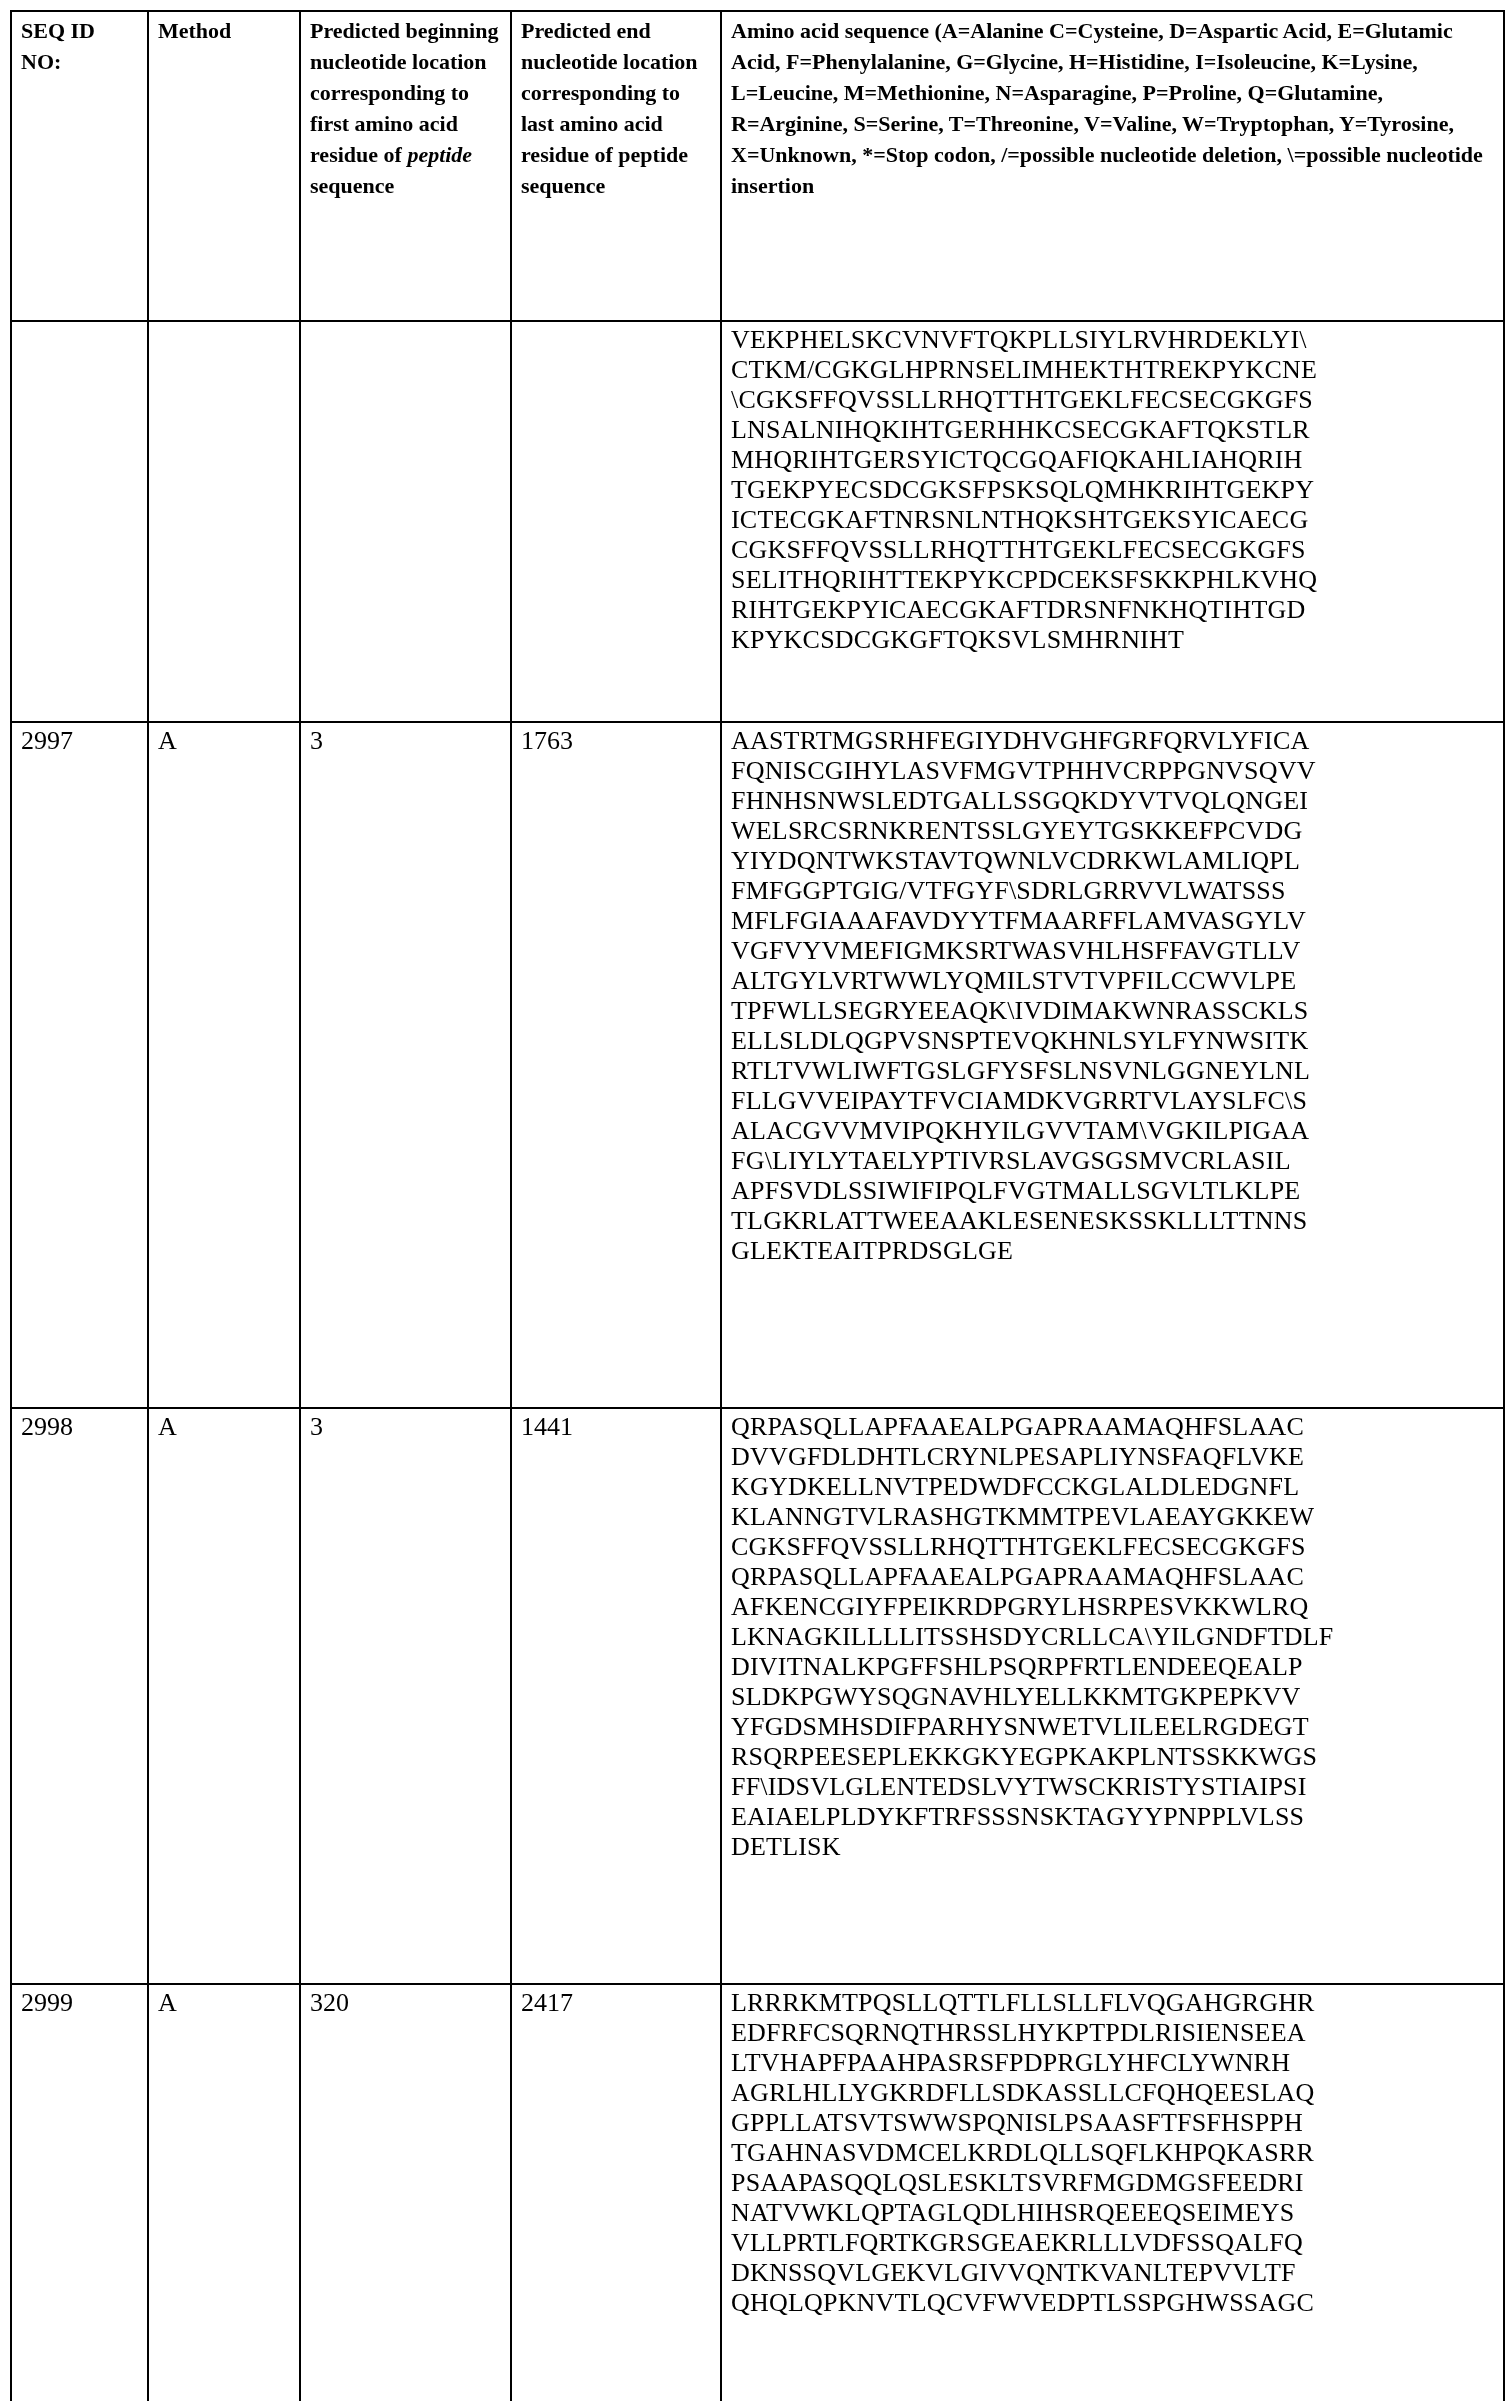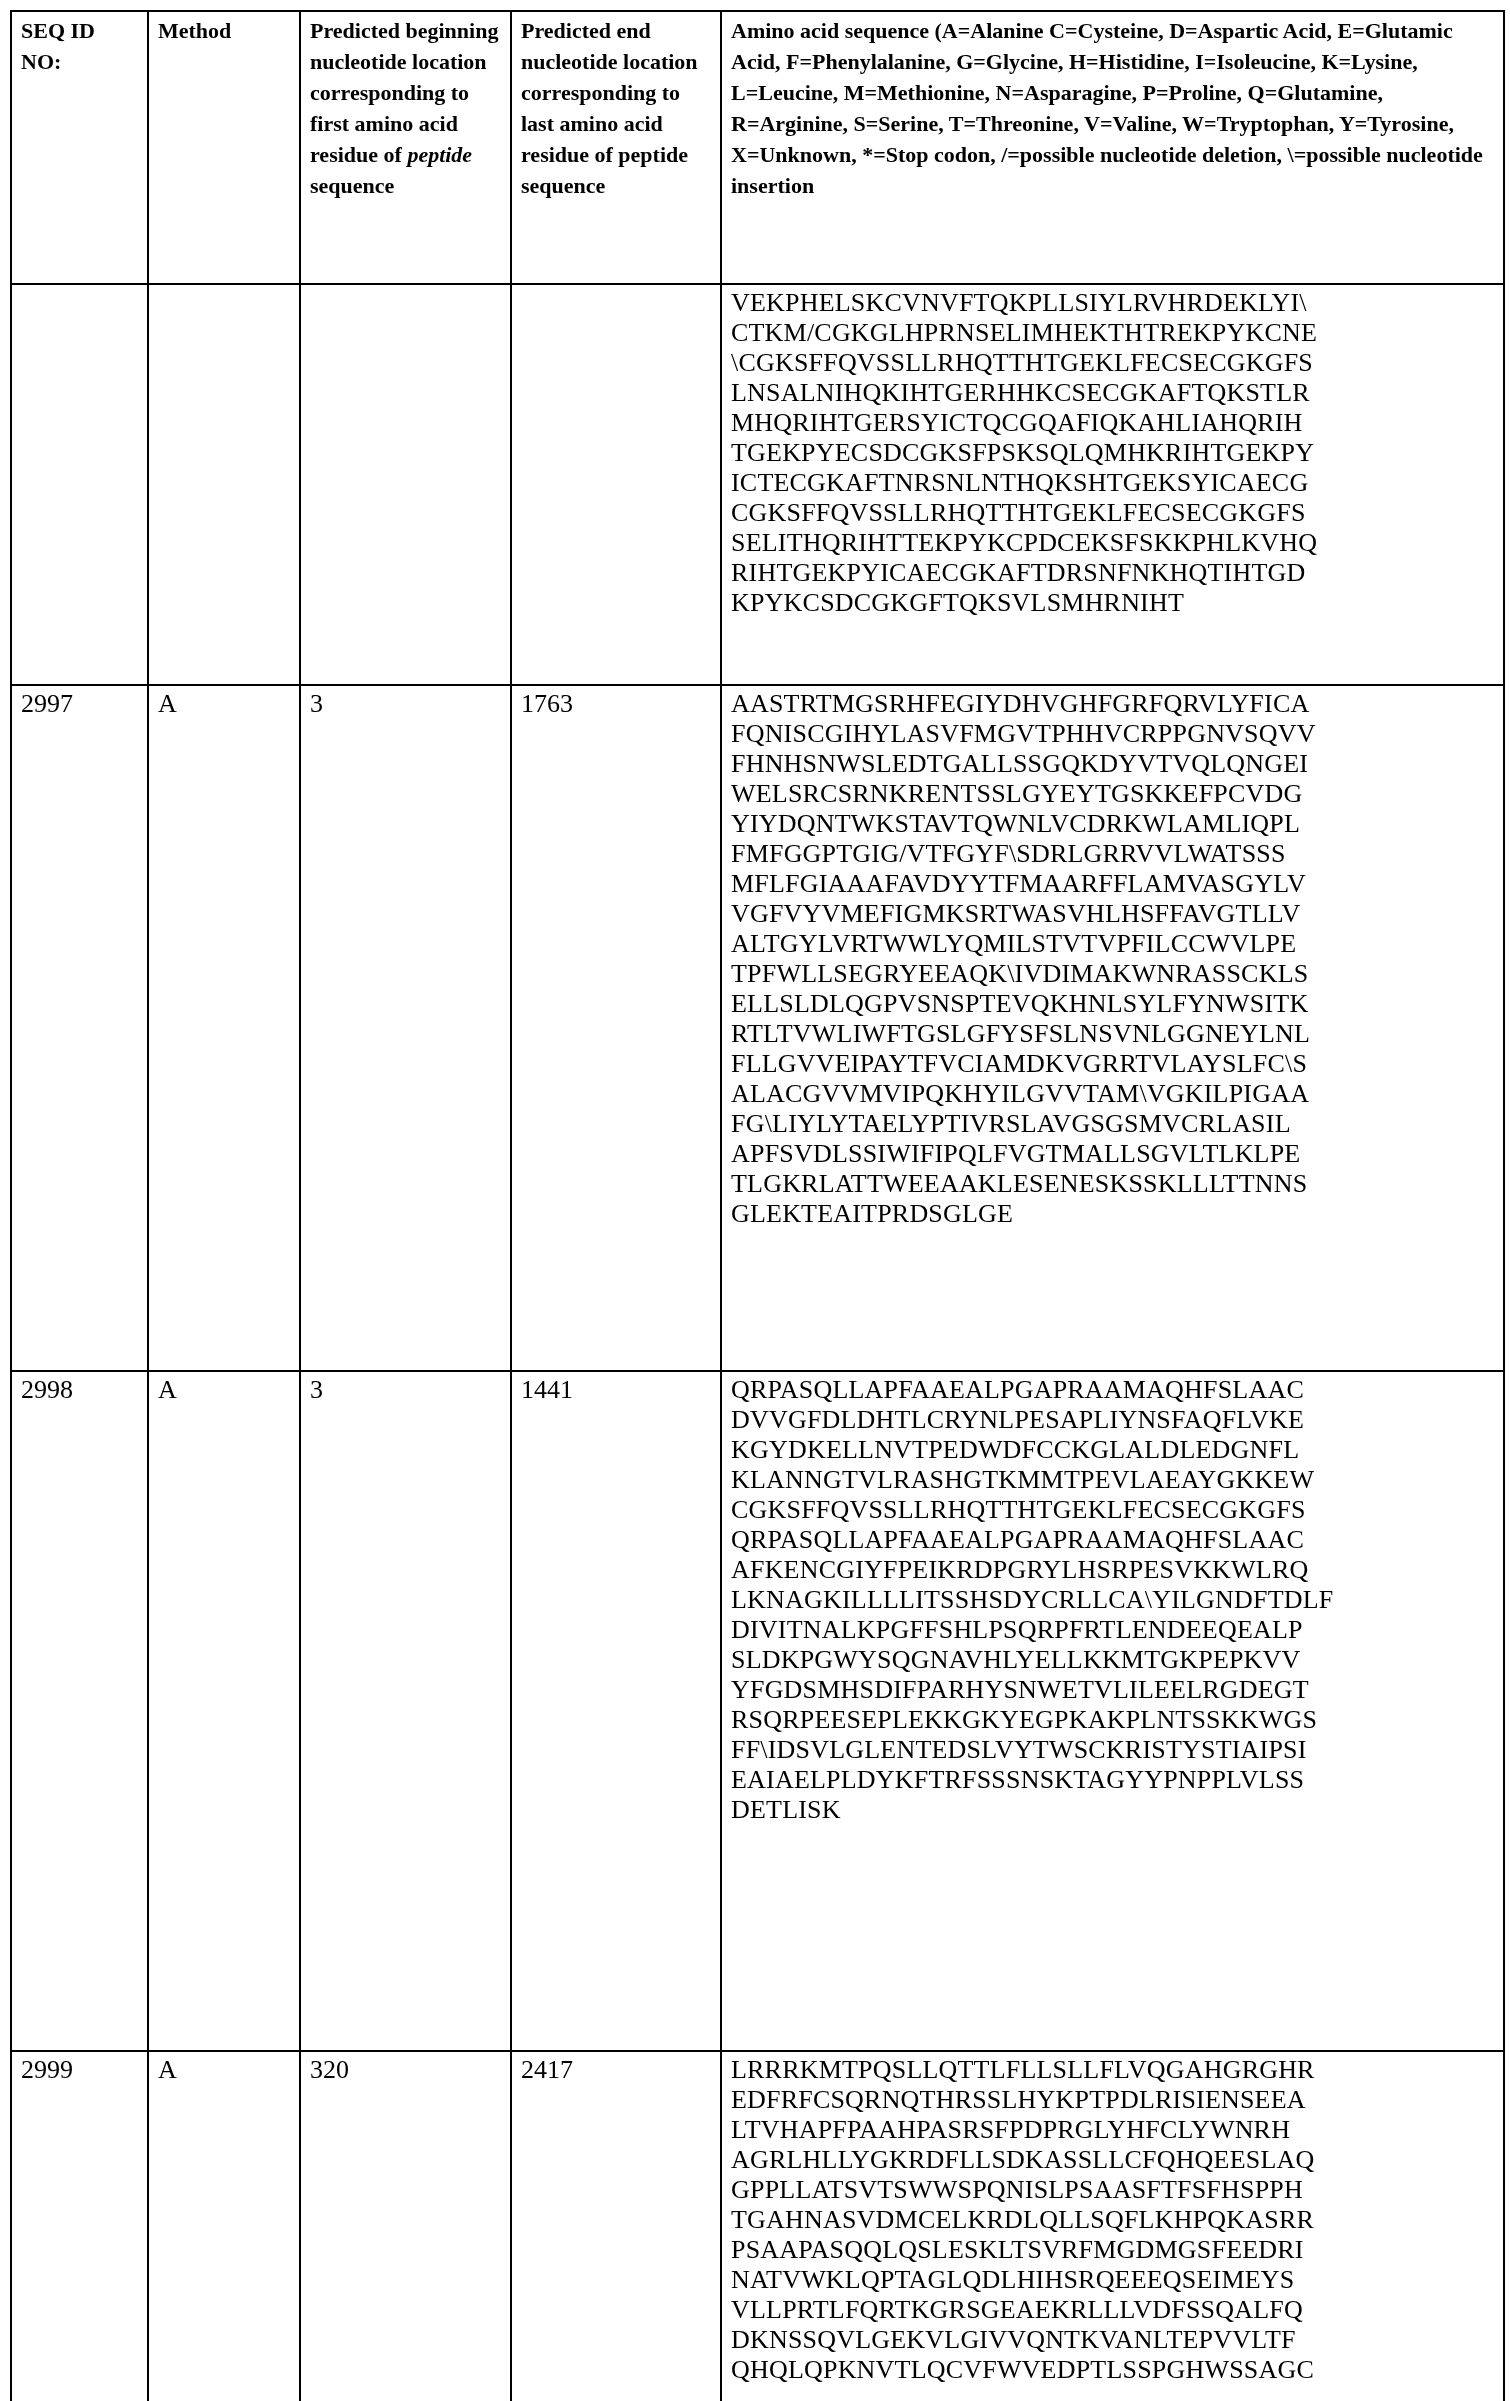--- a/index.html
+++ b/index.html
@@ -10,24 +10,24 @@
     width: 1492px; border-collapse: collapse; table-layout: fixed;
   }
   table.seq-table td, table.seq-table th {
     border: 2.4px solid #000; vertical-align: top; text-align: left;
     padding: 3.2px 9.5px 0 9.5px; box-sizing: border-box;
   }
   th { font-weight: bold; font-size: 22px; line-height: 31px; }
   td { font-size: 26px; line-height: 30px; font-weight: normal; }
   col.c1 { width: 137px; } col.c2 { width: 152px; } col.c3 { width: 211px; }
   col.c4 { width: 210px; } col.c5 { width: 783px; }
-  tr.hdr th { height: 273px; }
+  tr.hdr th { height: 310px; }
   tr.r0 td { height: 401px; }
   tr.r1 td { height: 686px; }
-  tr.r2 td { height: 680px; }
+  tr.r2 td { height: 576px; }
   tr.r3 td { height: 428px; }
   .seq-line { display: block; white-space: nowrap; letter-spacing: 0.2px; }
   .seq-cell { padding-left: 11px; }
 </style>
 </head>
 <body>
 
 <table class="seq-table">
   <colgroup>
     <col class="c1">

